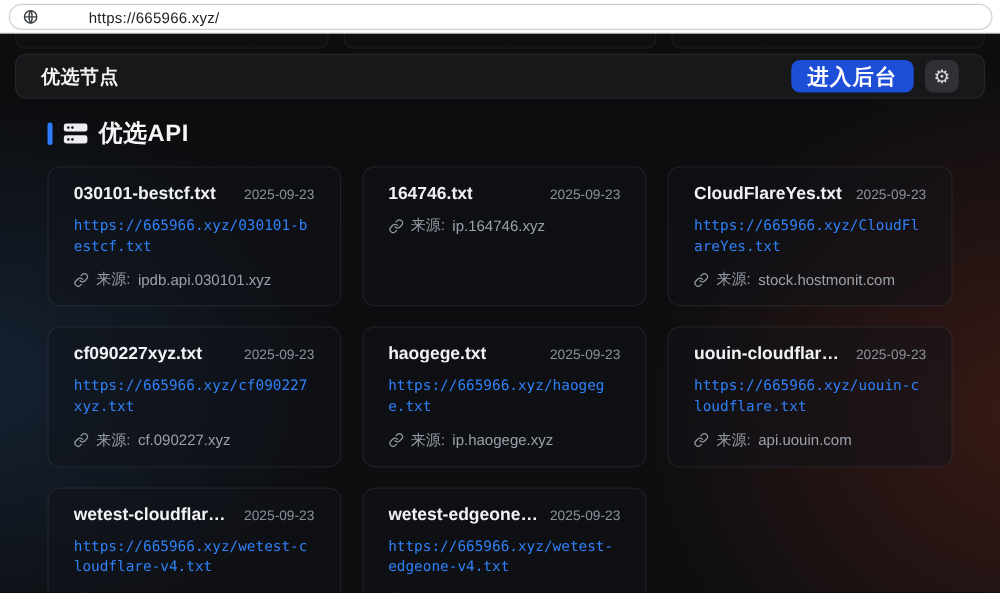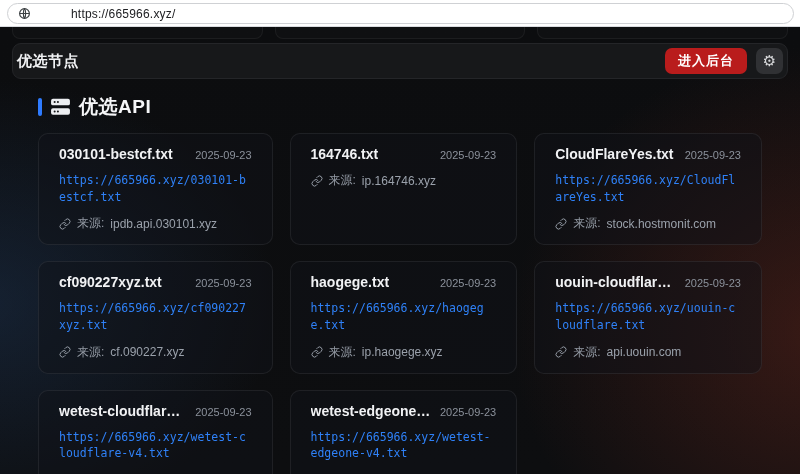--- a/index.html
+++ b/index.html
@@ -25,25 +25,25 @@
 
   
   .remnants { display:flex; gap:12px; margin:0 12px; height:13px; overflow:hidden; }
   .remnants .rem { flex:1; border:1px solid rgba(255,255,255,.055); border-top:none;
                    border-radius:0 0 8px 8px; background:rgba(255,255,255,.015);
                    margin-top:-4px; height:16px; }
 
   
   .topbar { margin:3px 12px 0; height:36px; background:#17181a;
             border:1px solid #242528; border-radius:9px;
-            display:flex; align-items:center; padding:0 4px; }
+            display:flex; align-items:center; padding:0 20px; }
   .topbar h1 { font-size:15px; font-weight:700; color:#f2f3f5; letter-spacing:.5px; }
   .topbar .spacer { flex:1; }
   .btn-admin { height:26px; padding:0 13px; border:none; border-radius:7px;
-               background:#b91c1c; color:#fff; font-size:13px; font-weight:600;
+               background:#1d4ed8; color:#fff; font-size:17px; font-weight:600;
                font-family:inherit; letter-spacing:1px; cursor:pointer; }
   .btn-gear { width:27px; height:26px; margin-left:9px; border:none; border-radius:7px;
               background:#303134; color:#d8d9db; display:flex; align-items:center;
               justify-content:center; cursor:pointer; }
   .gear-glyph { font-family:"DejaVu Sans",sans-serif; font-size:15px; line-height:1; }
 
   
   .section-head { display:flex; align-items:center; gap:8px; margin:15px 0 0 38px; }
   .accent-bar { width:4px; height:18px; border-radius:2px; background:#2e7bff; }
   .stack-icon { width:21px; height:18px; display:block; }

